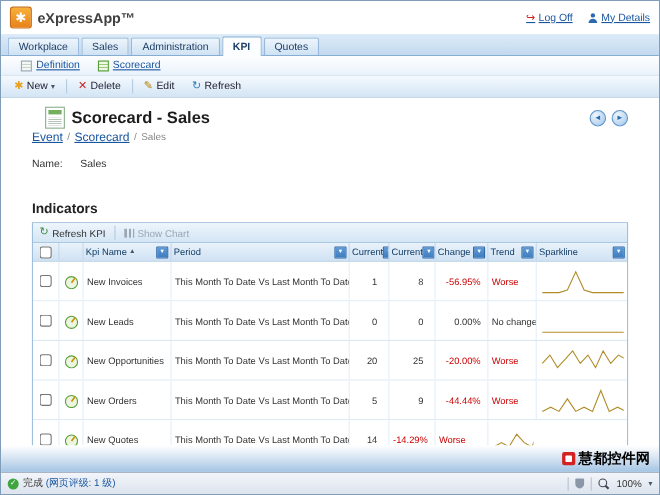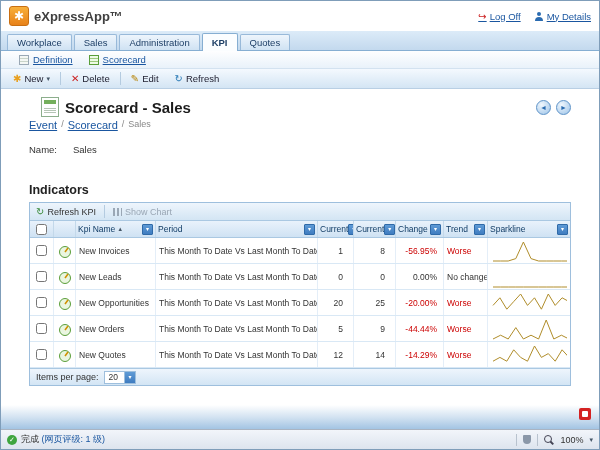--- a/index.html
+++ b/index.html
@@ -79,21 +79,21 @@
   .grid-head, .grid-row { display:grid; grid-template-columns:24px 22px 80px 162px 36px 42px 48px 44px 1fr; }
   .grid-head { background:linear-gradient(#e9f2fb,#cfe2f3); border-bottom:1px solid #aac8e2; height:17px; }
   .hcell { display:flex; align-items:center; font-size:8.5px; color:#123d66; padding:0 2px;
            border-right:1px solid #c3d8ea; position:relative; overflow:hidden; }
   .hcell:last-child { border-right:none;justify-content:flex-end; }
   .hcell .lbl { white-space:nowrap; }
   .sort { font-size:6px; color:#456; margin-left:2px; }
   .filter-btn { margin-left:auto; width:11px; height:11px; flex:0 0 auto; border:1px solid #2f6aa8; border-radius:1px;
                 background:linear-gradient(#5f9bd6,#3f7cc0); color:#fff; font-size:6px; line-height:9px;
                 text-align:center; cursor:pointer; }
-  .grid-row { height:26px; border-bottom:1px solid #d9e8f5; background:#fff; }
+  .grid-row { height:36px; border-bottom:1px solid #d9e8f5; background:#fff; }
   .cell { display:flex; align-items:center; font-size:8.5px; color:#333; padding:0 3px;
           border-right:1px solid #e4eef8; overflow:hidden; white-space:nowrap; }
   .cell:last-child { border-right:none; }
   .c-center { justify-content:center; }
   .c-num { justify-content:flex-end; padding-right:10px; }
   .c-change { padding-right:6px; }
   input[type="checkbox"] { width:11px; height:11px; }
   .spark { display:block; }
 
   .grid-footer { height:17px; background:linear-gradient(#eef5fc,#d3e5f4); border-top:1px solid #aac8e2;
@@ -364,21 +364,20 @@
       <input type="checkbox" style="">
     </div>
     <div class="cell c-center">
       <svg width="14" height="14">
         <circle cx="7" cy="8" r="5.5" fill="#eaf6e0" stroke="#5a9e3a" stroke-width="1"></circle>
         <line x1="7" y1="8" x2="10" y2="4" stroke="#d09000" stroke-width="1.5"></line>
       </svg>
     </div>
     <div class="cell">New Quotes</div>
     <div class="cell">This Month To Date Vs Last Month To Date</div>
-    <div class="cell c-num">12</div>
     <div class="cell c-num">14</div>
     <div class="cell c-num c-change" style="color: rgb(204, 0, 0);">-14.29%</div>
     <div class="cell" style="color: rgb(204, 0, 0);">Worse</div>
     <div class="cell c-center">
       <svg class="spark" width="82" height="28">
         <polyline fill="none" stroke-width="1" points="2.0,20.2 8.9,16.4 15.8,20.2 22.7,8.8 29.6,16.4 36.5,20.2 43.5,5.0 50.4,16.4 57.3,12.6 64.2,20.2 71.1,8.8 78.0,16.4" stroke="#b08d2a"></polyline>
       </svg>
     </div>
   </div>
 </div>
@@ -390,20 +389,21 @@
           <span class="dd">▾</span>
         </span>
       </div>
 
     </div>
   </div>
 
   <div class="page-bottom">
     <span class="watermark">
       <span class="wm-logo"></span>
+      <span>慧都控件网</span>
     </span>
   </div>
 
   <div class="statusbar">
     <span class="check-circle">✓</span>
     <span>完成</span>&nbsp;
     <span class="hlink" style="text-decoration:none">(网页评级: 1 级)</span>
     <span class="sb-right">
       <span class="sb-sep"></span>
       <span class="shield-icon"></span>

